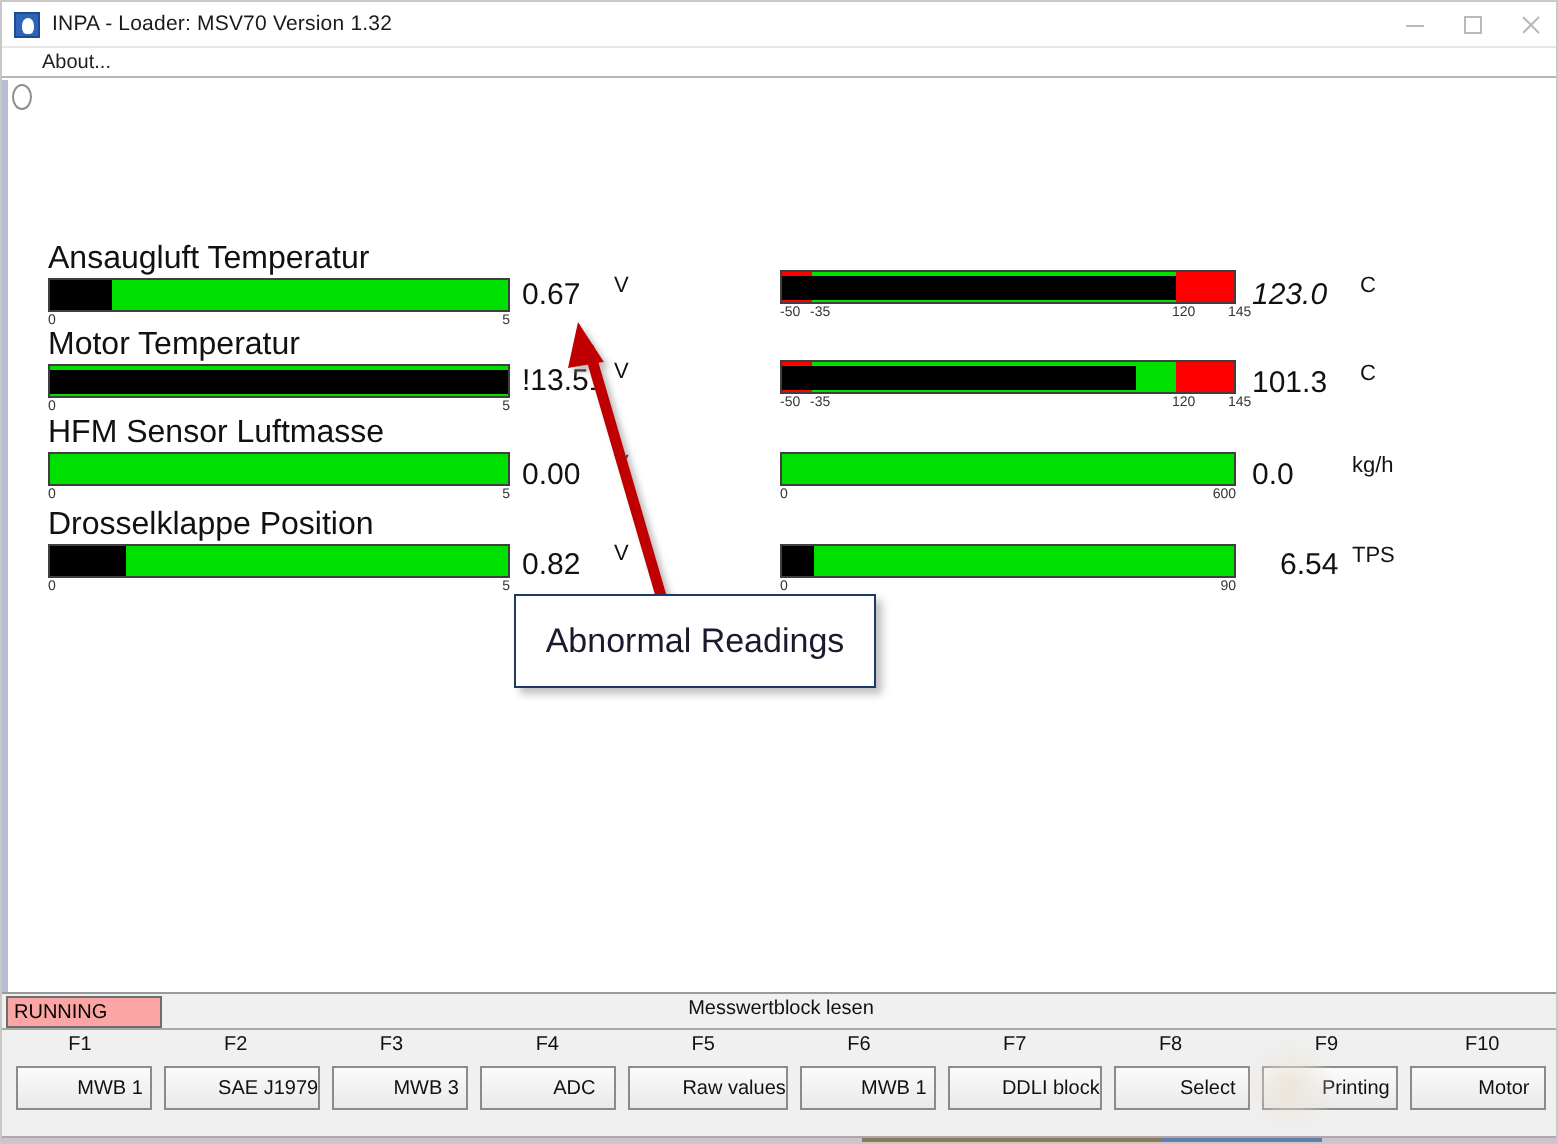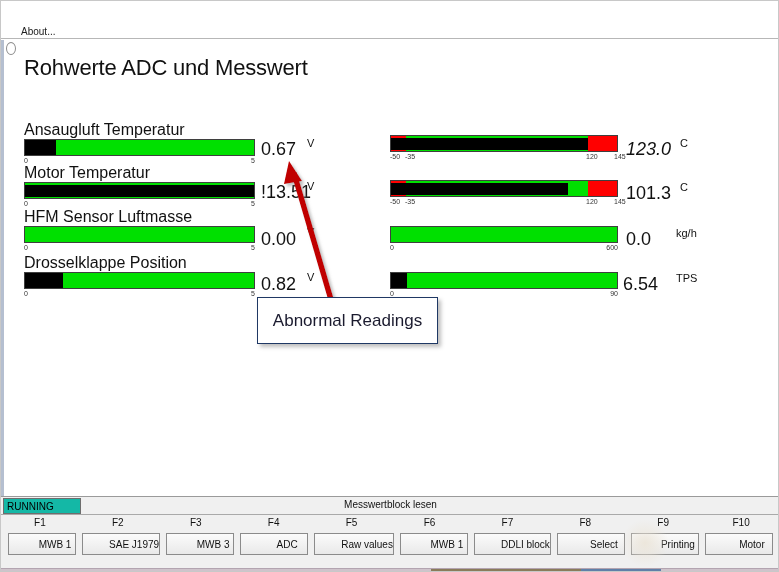--- a/index.html
+++ b/index.html
@@ -105,21 +105,21 @@
   .fill {
     position: absolute; left: 0; top: 0; height: 100%;
     background: #000000;
   }
   .tick {
     position: absolute; top: 18px;
     font-size: 7px; color: #333; white-space: nowrap;
   }
   .value {
     position: absolute;
-    font-size: 18px; color: #111; white-space: nowrap;
+    font-size: 15px; color: #111; white-space: nowrap;
     text-align: left;
   }
   .unit {
     position: absolute;
     font-size: 11px; color: #111; white-space: nowrap;
   }
 
   
   .callout {
     position: absolute; left: 253px; top: 257px;
@@ -145,21 +145,21 @@
     border-top: 1px solid #9a9a9a;
   }
   .statusrow {
     position: absolute; left: 0; top: 0; width: 779px; height: 18px;
     background: #f0f0f0;
     border-bottom: 1px solid #a9a9a9;
   }
   .running {
     position: absolute; left: 2px; top: 1px;
     width: 78px; height: 16px;
-    background: #14b8a6;
+    background: #fca5a5;
     border: 1px solid #6d6d6d;
     font-size: 10px; color: #000;
     display: flex; align-items: center; padding-left: 3px;
   }
   .status-center {
     position: absolute; left: 0; top: 2px; width: 779px;
     text-align: center; font-size: 10px; color: #111;
   }
   .fkeys {
     position: absolute; left: 0; top: 18px; width: 779px; height: 16px;
@@ -201,29 +201,50 @@
   .taskbar-peek2 {
     position: absolute; left: 580px; bottom: 0; width: 80px; height: 4px;
     background: #5f7fa8;
   }
 </style>
 </head>
 <body>
 
 <div id="app">
 
+  <div class="titlebar">
+    <div class="tb-icon"></div>
+    <div class="tb-title">INPA - Loader: MSV70 Version 1.32</div>
+    <div class="tb-buttons">
+      <div class="tb-btn">
+        <svg width="11" height="11" viewBox="0 0 11 11">
+            <line x1="1" y1="6" x2="10" y2="6" stroke="#b9b9b9" stroke-width="1"></line>
+          </svg>
+      </div>
+      <div class="tb-btn">
+        <svg width="11" height="11" viewBox="0 0 11 11">
+            <rect x="1.5" y="1.5" width="8" height="8" fill="none" stroke="#b9b9b9" stroke-width="1"></rect>
+          </svg>
+      </div>
+      <div class="tb-btn">
+        <svg width="11" height="11" viewBox="0 0 11 11">
+            <line x1="1.5" y1="1.5" x2="9.5" y2="9.5" stroke="#b9b9b9" stroke-width="1"></line>
+            <line x1="9.5" y1="1.5" x2="1.5" y2="9.5" stroke="#b9b9b9" stroke-width="1"></line>
+          </svg>
+      </div>
+    </div>
+  </div>
 
   <div class="menubar">
     <div class="menu-item">About...</div>
   </div>
 
   <div class="client">
     <div class="corner-circle"></div>
 
-    <div class="page-title">Rohwerte ADC und Messwert</div>
 
     <div class="gauge" style="left:20px; top:99px; width:231px;">
       <div class="g-label">Ansaugluft Temperatur</div>
       <div class="bartrack" style="width:231px;">
         <div class="fill" style="width:13.4%;"></div>
       </div>
       <div class="tick" style="left:0;">0</div>
       <div class="tick" style="right:0;">5</div>
     </div>
     <div class="value" style="left:257px; top:99px;">0.67</div>
@@ -300,21 +321,21 @@
     <div class="value" style="left:622px; top:189px;">0.0</div>
     <div class="unit" style="left:672px; top:187px;">kg/h</div>
 
     <div class="gauge" style="left:386px; top:232px; width:228px;">
       <div class="bartrack" style="width:228px;">
         <div class="fill" style="width:7.3%;"></div>
       </div>
       <div class="tick" style="left:0;">0</div>
       <div class="tick" style="right:0;">90</div>
     </div>
-    <div class="value" style="left:619px; top:234px;">6.54</div>
+    <div class="value" style="left:636px; top:234px;">6.54</div>
     <div class="unit" style="left:672px; top:232px;">TPS</div>
 
     <svg class="arrow-svg" viewBox="0 0 70 150">
       <defs>
         <filter id="ashadow" x="-30%" y="-30%" width="170%" height="170%">
           <feDropShadow dx="2.5" dy="2.5" stdDeviation="1.6" flood-color="#888888" flood-opacity="0.55"></feDropShadow>
         </filter>
       </defs>
       <g filter="url(#ashadow)">
         <line x1="58" y1="148" x2="20" y2="18" stroke="#c00000" stroke-width="5.5" stroke-linecap="butt"></line>

